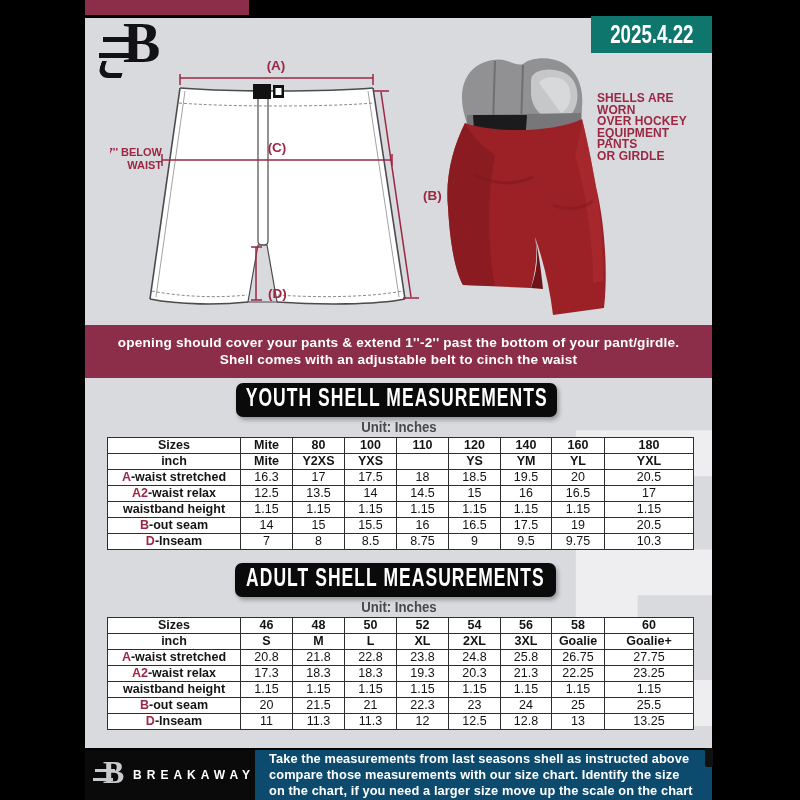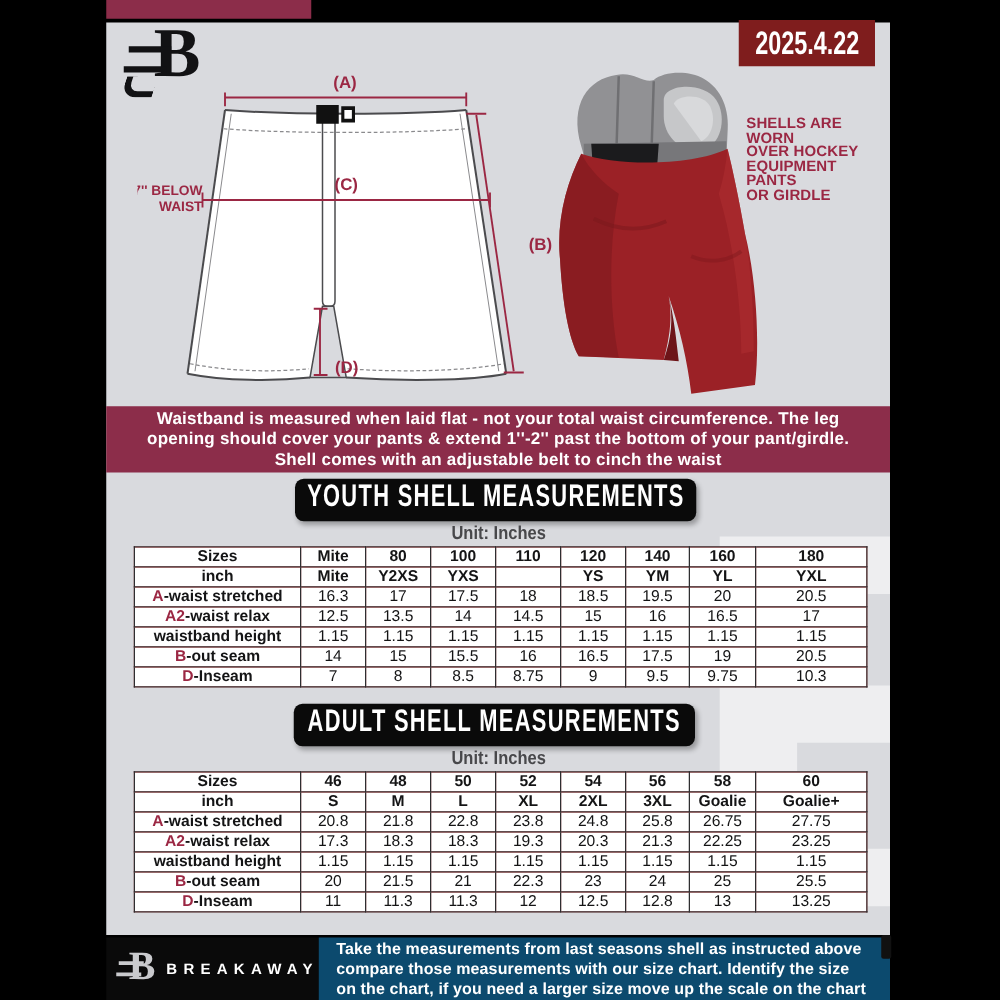--- a/index.html
+++ b/index.html
@@ -9,21 +9,21 @@
   .page{position:absolute;left:85px;top:0;width:627px;height:800px;background:#000;}
   .tab-maroon{left:0;top:0;width:164px;height:15px;background:#8C2D4A;}
   .gray{left:0;top:18px;width:627px;height:730px;background:#D9DADE;overflow:hidden;}
   .watermark{position:absolute;left:462px;top:392px;font-size:430px;line-height:.78;
        font-weight:bold;color:rgba(255,255,255,.55);font-family:"Liberation Sans",sans-serif;}
   
   .title-bar{left:103px;top:16px;width:400px;height:37px;background:#fff;display:flex;
        align-items:center;box-shadow:0 3px 4px rgba(0,0,0,.35);z-index:5;}
   .title-bar .t{font-size:27px;font-weight:bold;color:#1d1d1f;display:inline-block;
        transform:scaleX(.75);transform-origin:left center;white-space:nowrap;margin-left:20px;letter-spacing:.5px;}
-  .date-box{left:506px;top:16px;width:109px;height:37px;background:#7f1d1d;display:flex;
+  .date-box{left:506px;top:16px;width:121px;height:37px;background:#0f766e;display:flex;
        align-items:center;justify-content:center;z-index:5;}
   .date-box .t{font-size:26px;font-weight:bold;color:#fff;display:inline-block;
        transform:scaleX(.72);white-space:nowrap;}
   
   .logo{left:12px;top:17px;width:88px;height:60px;z-index:4;}
   .logo .bchar{position:absolute;left:26px;top:-6px;font-size:56px;font-weight:bold;color:#121214;
        font-family:"Liberation Serif",serif;}
   .logo .bar1,.logo .bar2{position:absolute;height:5px;background:#121214;}
   .logo .bar1{left:6px;top:20px;width:34px;}
   .logo .bar2{left:2px;top:36px;width:34px;}
@@ -155,21 +155,20 @@
   </svg>
 
   <div class="abs side-note">
       <div>SHELLS ARE WORN</div>
       <div>OVER HOCKEY</div>
       <div>EQUIPMENT PANTS</div>
       <div>OR GIRDLE</div>
     </div>
 
   <div class="abs banner">
-      <div>Waistband is measured when laid flat - not your total waist circumference. The leg</div>
       <div>opening should cover your pants &amp; extend 1''-2'' past the bottom of your pant/girdle.</div>
       <div>Shell comes with an adjustable belt to cinch the waist</div>
     </div>
 
   <div class="abs hbox youth-box">
     <span class="t">YOUTH SHELL MEASUREMENTS</span>
   </div>
   <div class="abs unit unit-youth">
     <span class="t">Unit: Inches</span>
   </div>

